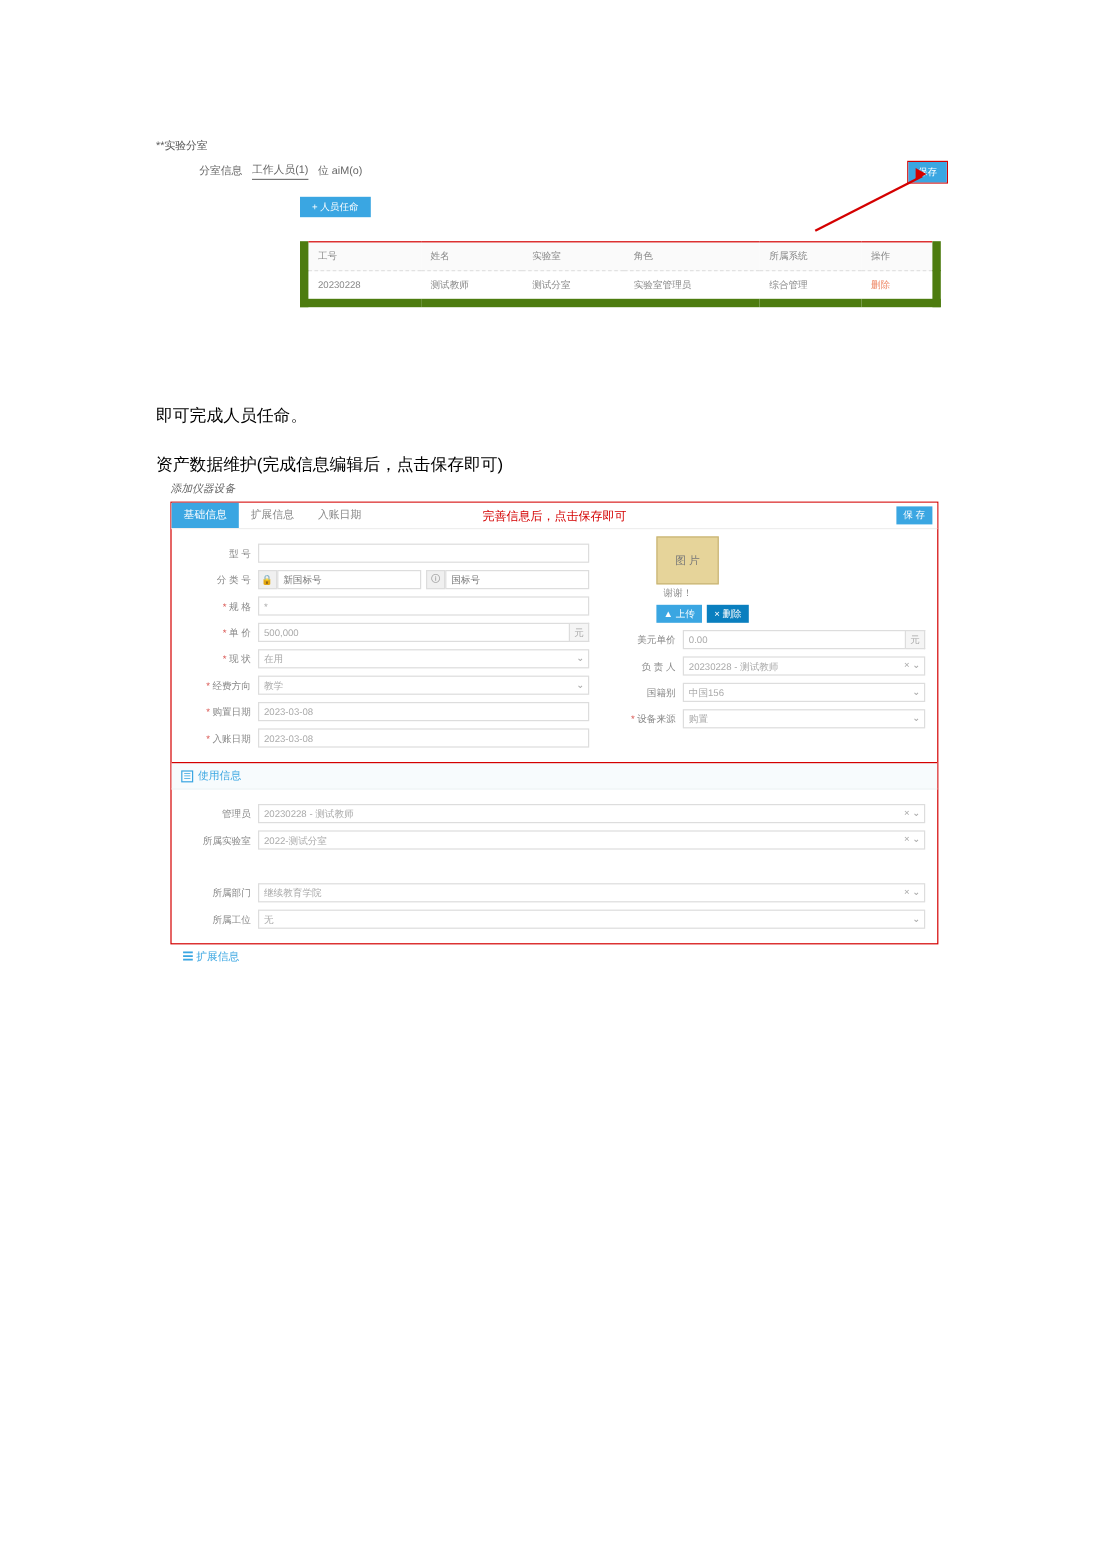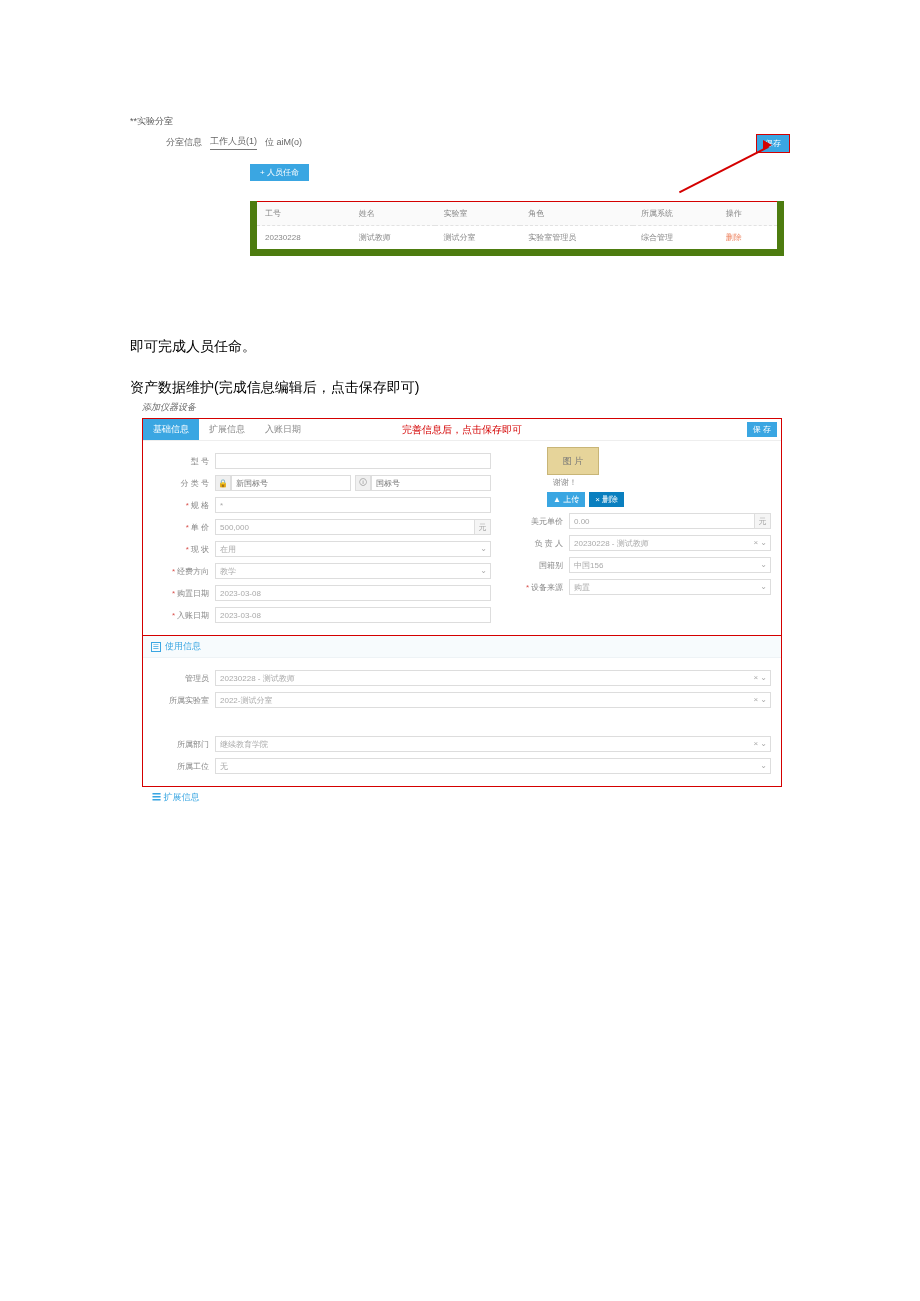--- a/index.html
+++ b/index.html
@@ -69,21 +69,21 @@
       border-bottom: 1px solid #eee; background: #fff;
       position: relative; height: 22px;
     }
     .form-tab { padding: 4px 10px; color: #888; cursor: pointer; }
     .form-tab.active { background: #3aa6e2; color: #fff; }
     .red-hint { color: #d40000; font-size: 10px; position: absolute; left: 50%; transform: translateX(-50%); }
     .save2 { position: absolute; right: 4px; top: 3px; }
     .form-body { display: flex; padding: 6px 10px 6px 10px; gap: 16px; }
     .col { flex: 1; }
     .pic-box {
-      width: 52px; height: 28px; background: #e6d49a;
+      width: 52px; height: 40px; background: #e6d49a;
       border: 1px solid #c8b577; display:flex; align-items:center; justify-content:center;
       font-size: 9px; color: #777; margin-left: 40px;
     }
     .thanks { font-size: 8px; color: #888; margin-left: 46px; margin-top: 2px; }
     .frow { display: flex; align-items: center; margin: 6px 0; font-size: 8px; color: #999; }
     .frow label { width: 56px; text-align: right; margin-right: 6px; color: #888; }
     .req::before { content: "*"; color: #d9534f; margin-right: 2px; }
     .inp, .sel {
       flex: 1; height: 16px; border: 1px solid #ddd; background: #fff;
       font-size: 8px; padding: 0 4px; color: #aaa;

